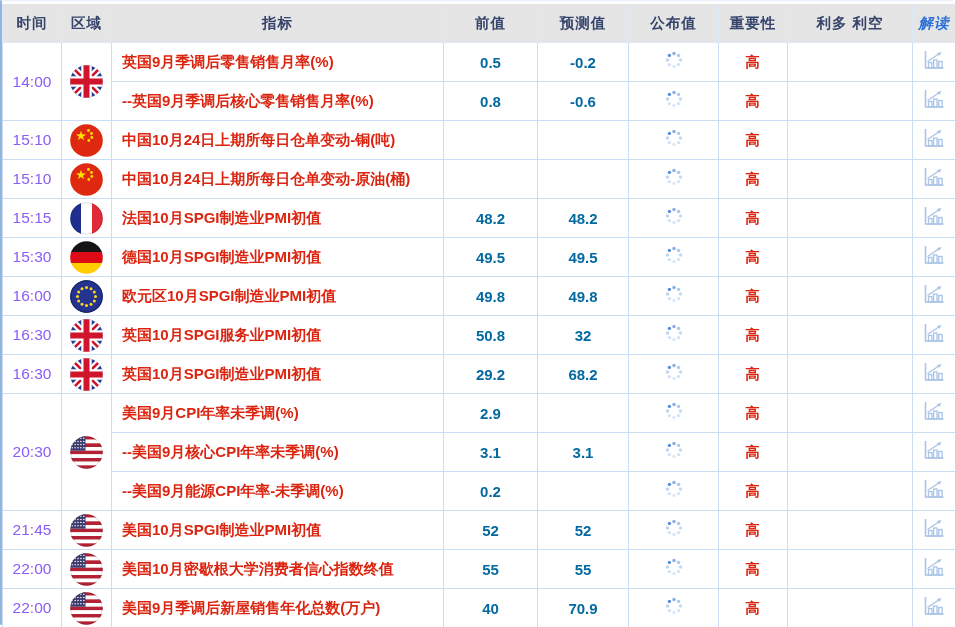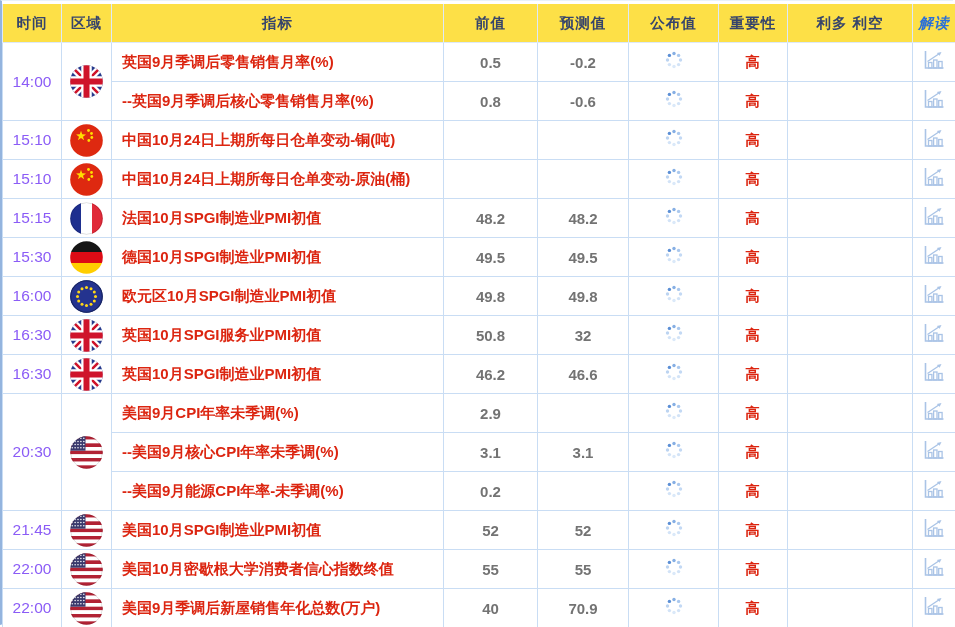--- a/index.html
+++ b/index.html
@@ -12,37 +12,37 @@
     border-left:2px solid #94b4de;
     border-top:1px solid #e8f1fb;
     border-bottom:1px solid #cfe2f6;
     box-sizing:border-box;
   }
   table.calendar{
     border-collapse:collapse;table-layout:fixed;
     width:951px;height:624px;
   }
   th{
-    background:#fde047;color:#36446b;
+    background:#e5e5e5;color:#36446b;
     font-size:14.5px;font-weight:bold;
     height:34px;border:1px solid #dde9f9;border-top:3px solid #fff;
     padding:2px;text-align:center;letter-spacing:1px;
   }
   th.interpret-h{color:#2b6fd8;font-style:italic;}
   td{
     border:1px solid #c9ddf4;background:#fff;
     padding:0;text-align:center;vertical-align:middle;
     height:38px;
   }
   td.time{color:#8b5cf6;font-size:15.5px;}
   td.indicator{
     text-align:left;padding-left:10px;
     color:#dc2510;font-weight:bold;font-size:15px;
   }
-  td.val{color:#737373;font-weight:bold;font-size:15px;}
+  td.val{color:#0369a1;font-weight:bold;font-size:15px;}
   td.importance{color:#dc2510;font-weight:bold;font-size:14.5px;letter-spacing:1px;}
   td.region svg{display:block;margin:0 auto;}
   .spinner{display:inline-block;width:18px;height:18px;animation:spin 1.6s steps(8,end) infinite;}
   @keyframes spin{to{transform:rotate(360deg)}}
   .chart-btn{
     display:inline-block;width:26px;height:23px;line-height:0;
     cursor:pointer;background:transparent;border:none;padding:0;
   }
 </style>
 </head>
@@ -398,22 +398,22 @@
                 </defs>
                 <g clip-path="url(#fc7)">
                   <rect width="33" height="33" fill="#273a8c"></rect>
       <path d="M0 0 L33 33 M33 0 L0 33" stroke="#fff" stroke-width="7"></path>
       <path d="M0 0 L33 33 M33 0 L0 33" stroke="#cf142b" stroke-width="2.6"></path>
       <path d="M16.5 0 V33 M0 16.5 H33" stroke="#fff" stroke-width="10.5"></path>
       <path d="M16.5 0 V33 M0 16.5 H33" stroke="#cf142b" stroke-width="6"></path>
                 </g>
               </svg></span></td>
           <td class="indicator">英国10月SPGI制造业PMI初值</td>
-          <td class="val">46.2</td>
-          <td class="val">46.6</td>
+          <td class="val">29.2</td>
+          <td class="val">68.2</td>
           <td><span><svg class="spinner" width="18" height="18" viewBox="0 0 18 18" aria-hidden="true">
                 <circle cx="4.40" cy="4.40" r="1.7" fill="#5b8fd6"></circle>
                 <circle cx="9.00" cy="2.50" r="1.7" fill="#86afe4"></circle>
                 <circle cx="13.60" cy="4.40" r="1.7" fill="#aac8ee"></circle>
                 <circle cx="15.50" cy="9.00" r="1.7" fill="#c3d9f4"></circle>
                 <circle cx="13.60" cy="13.60" r="1.7" fill="#d2e3f7"></circle>
                 <circle cx="9.00" cy="15.50" r="1.7" fill="#dbe9f9"></circle>
                 <circle cx="4.40" cy="13.60" r="1.7" fill="#d2e3f7"></circle>
                 <circle cx="2.50" cy="9.00" r="1.7" fill="#bcd4f1"></circle>
               </svg></span></td>

